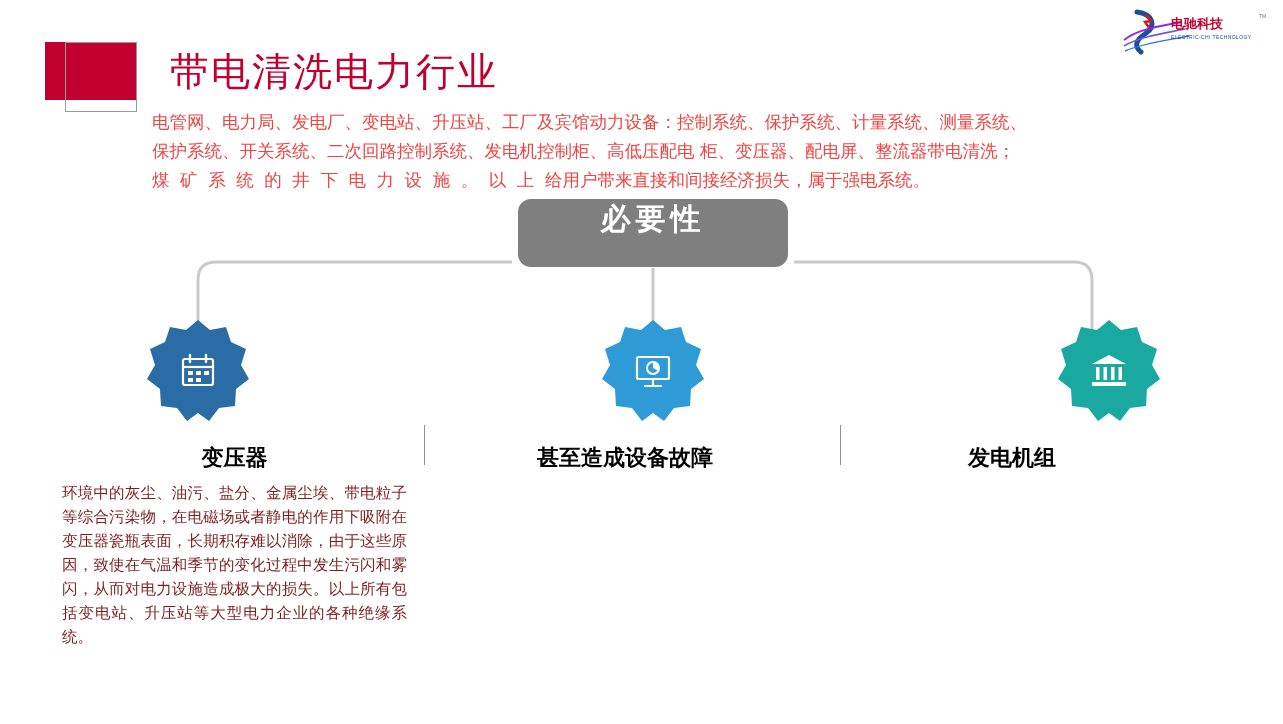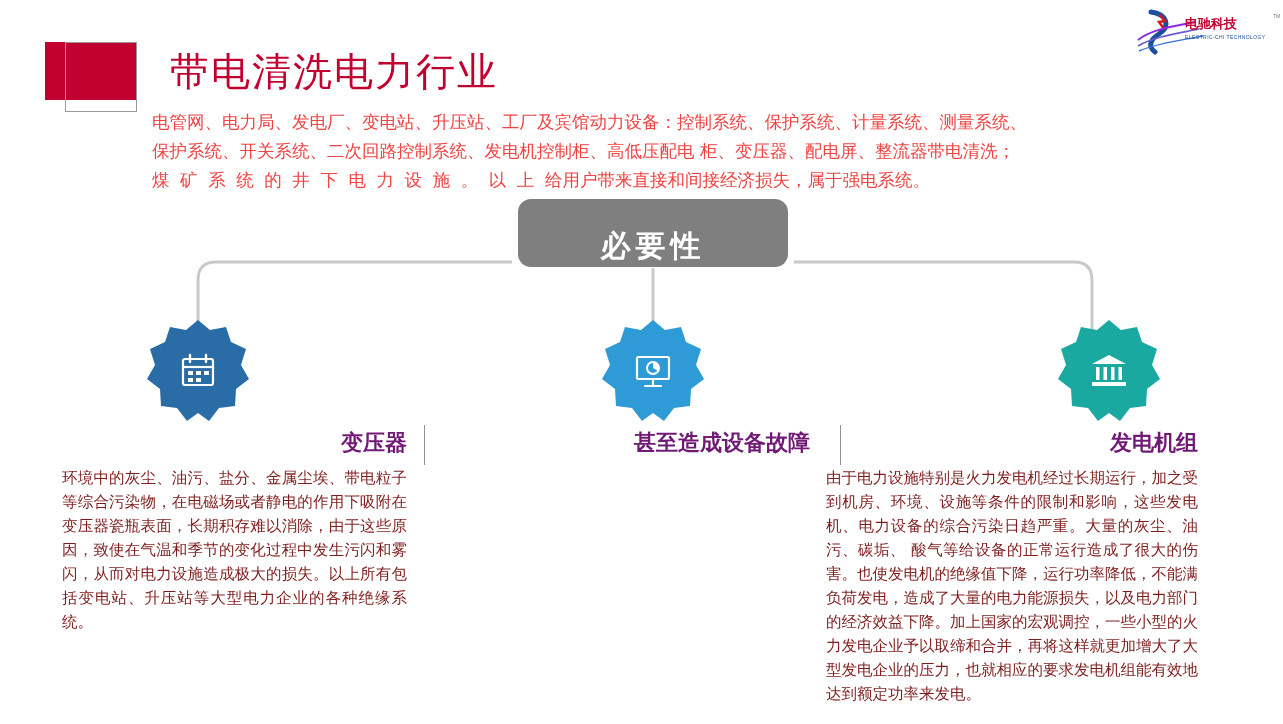--- a/index.html
+++ b/index.html
@@ -12,21 +12,21 @@
     background: #ffffff;
     font-family: "Liberation Sans", sans-serif;
     overflow: hidden;
     position: relative;
   }
 
   
   .logo {
     position: absolute;
     top: 6px;
-    right: 0;
+    right: 14px;
     width: 150px;
     height: 52px;
   }
   .logo svg { display: block; }
 
   
   .title-square {
     position: absolute;
     left: 45px;
     top: 42px;
@@ -84,21 +84,21 @@
   
   .center-pill {
     position: absolute;
     left: 518px;
     top: 199px;
     width: 270px;
     height: 68px;
     background: #7f7f7f;
     border-radius: 13px;
     display: flex;
-    align-items: flex-end;
+    align-items: flex-start;
     justify-content: center;
   }
   .center-pill span {
     color: #ffffff;
     font-size: 30px;
     font-weight: bold;
     letter-spacing: 5px;
     font-family: "DejaVu Sans", sans-serif;
   }
 
@@ -122,26 +122,27 @@
   .badge1 { left: 145px; top: 318px; }
   .badge2 { left: 600px; top: 318px; }
   .badge3 { left: 1056px; top: 318px; }
 
   
   .col {
     position: absolute;
     top: 428px;
   }
   .col-head {
-    text-align: right;
+    text-align: center;
     font-size: 22px;
     font-weight: bold;
-    color: #701a75;
+    color: #000000;
     font-family: "DejaVu Sans", sans-serif;
     margin-bottom: 8px;
+    margin-top: 15px;
   }
   .col-body {
     font-size: 15.5px;
     line-height: 24px;
     color: #7f1d1d;
     text-align: justify;
     font-family: "DejaVu Sans", sans-serif;
   }
   .col1 { left: 62px;  width: 345px; }
   .col2 { left: 440px; width: 370px; }
@@ -254,15 +255,13 @@
   <div class="col-head">变压器</div>
   <div class="col-body">环境中的灰尘、油污、盐分、金属尘埃、带电粒子等综合污染物，在电磁场或者静电的作用下吸附在变压器瓷瓶表面，长期积存难以消除，由于这些原因，致使在气温和季节的变化过程中发生污闪和雾闪，从而对电力设施造成极大的损失。以上所有包括变电站、升压站等大型电力企业的各种绝缘系统。</div>
 </div>
 
 <div class="col col2">
   <div class="col-head">甚至造成设备故障</div>
 </div>
 
 <div class="col col3">
   <div class="col-head">发电机组</div>
-  <div class="col-body">由于电力设施特别是火力发电机经过长期运行，加之受到机房、环境、设施等条件的限制和影响，这些发电机、电力设备的综合污染日趋严重。大量的灰尘、油污、碳垢、
-酸气等给设备的正常运行造成了很大的伤害。也使发电机的绝缘值下降，运行功率降低，不能满负荷发电，造成了大量的电力能源损失，以及电力部门的经济效益下降。加上国家的宏观调控，一些小型的火力发电企业予以取缔和合并，再将这样就更加增大了大型发电企业的压力，也就相应的要求发电机组能有效地达到额定功率来发电。</div>
 </div>
 
 </body></html>

